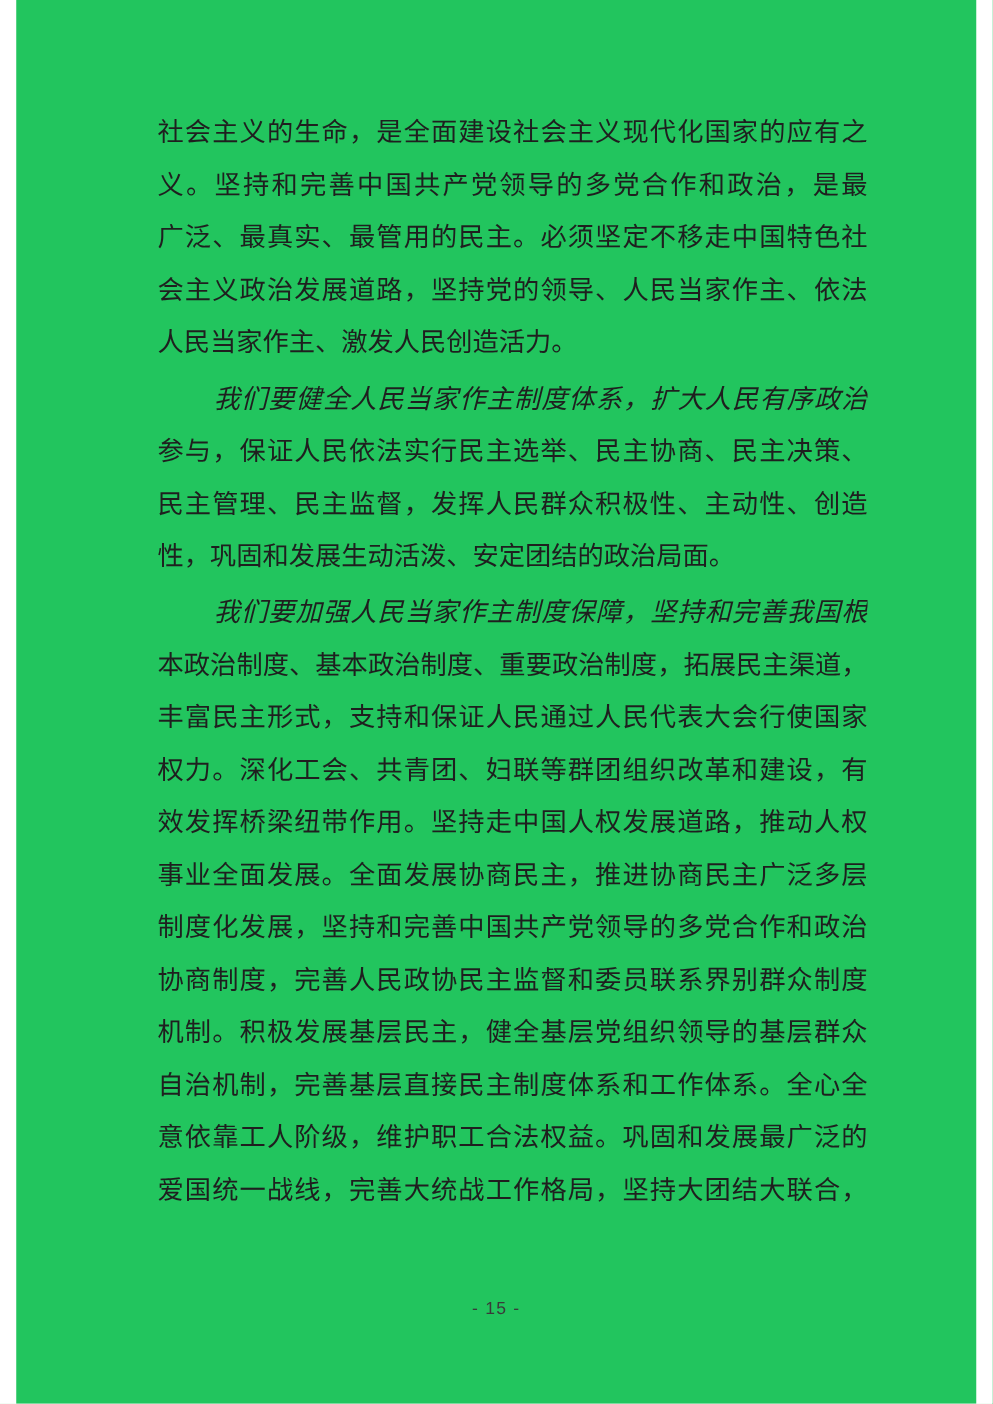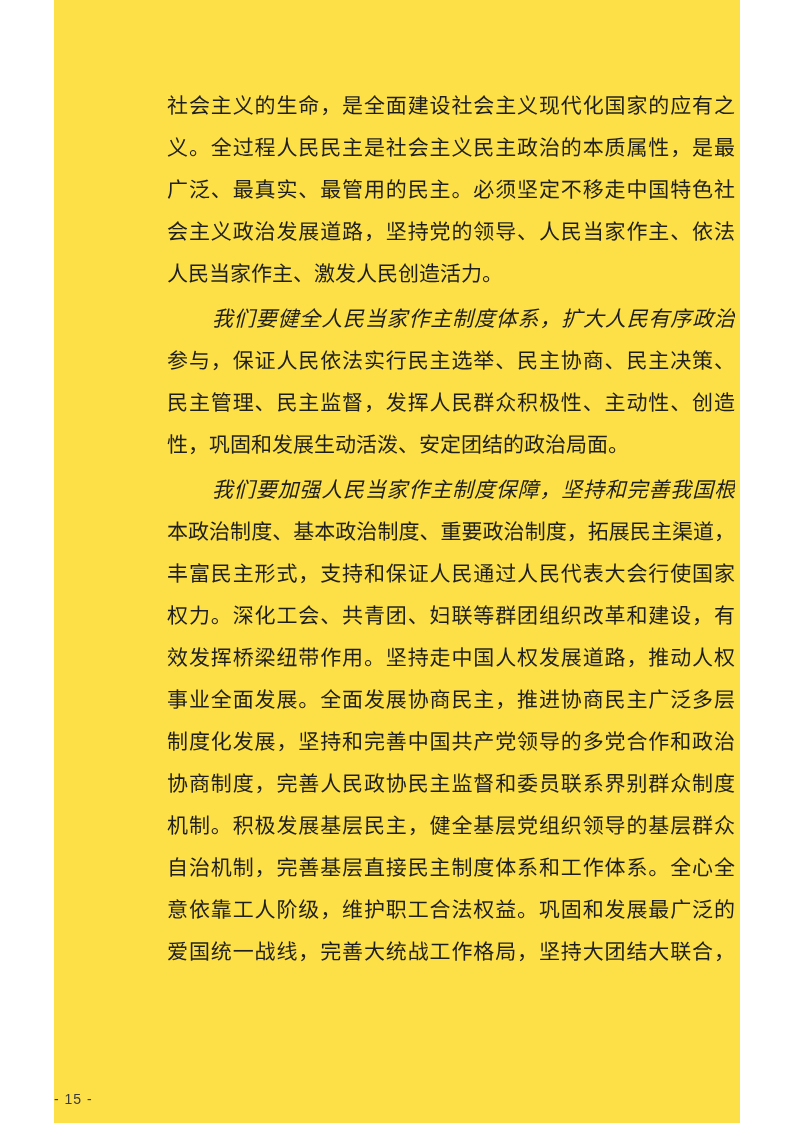--- a/index.html
+++ b/index.html
@@ -2,23 +2,23 @@
 <html lang="zh-CN"><head>
 <meta charset="utf-8">
 <style>
   html, body {
     margin: 0;
     padding: 0;
     background: #ffffff;
   }
   .page {
     position: relative;
-    width: 686px;
+    width: 768px;
     height: 1123px;
-    background: #fde047;
+    background: #22c55e;
     margin: 0 auto;
     overflow: hidden;
     font-family: "Liberation Serif", serif;
   }
   .doc-body {
     position: absolute;
     left: 113px;
     top: 85px;
     width: 568px;
   }
@@ -42,40 +42,40 @@
   }
   .text-line.indent {
     padding-left: 45px;
     font-style: italic;
   }
   .text-line.para-last {
     text-align-last: left;
   }
   .footer {
     position: absolute;
-    top: 1090px;
+    top: 1038px;
     left: 0;
     width: 100%;
-    text-align: left;
+    text-align: center;
   }
   .page-number {
     font-family: "Liberation Sans", sans-serif;
     font-size: 14px;
     color: #3a3a3a;
     letter-spacing: 1px;
   }
 </style>
 </head>
 <body>
 
 <div class="page">
   <div class="doc-body">
       <div class="paragraph">
         <div class="text-line">社会主义的生命，是全面建设社会主义现代化国家的应有之</div>
-        <div class="text-line">义。全过程人民民主是社会主义民主政治的本质属性，是最</div>
+        <div class="text-line">义。坚持和完善中国共产党领导的多党合作和政治，是最</div>
         <div class="text-line">广泛、最真实、最管用的民主。必须坚定不移走中国特色社</div>
         <div class="text-line">会主义政治发展道路，坚持党的领导、人民当家作主、依法</div>
         <div class="text-line para-last">人民当家作主、激发人民创造活力。</div>
       </div>
       <div class="paragraph">
         <div class="text-line indent">我们要健全人民当家作主制度体系，扩大人民有序政治</div>
         <div class="text-line">参与，保证人民依法实行民主选举、民主协商、民主决策、</div>
         <div class="text-line">民主管理、民主监督，发挥人民群众积极性、主动性、创造</div>
         <div class="text-line para-last">性，巩固和发展生动活泼、安定团结的政治局面。</div>
       </div>

